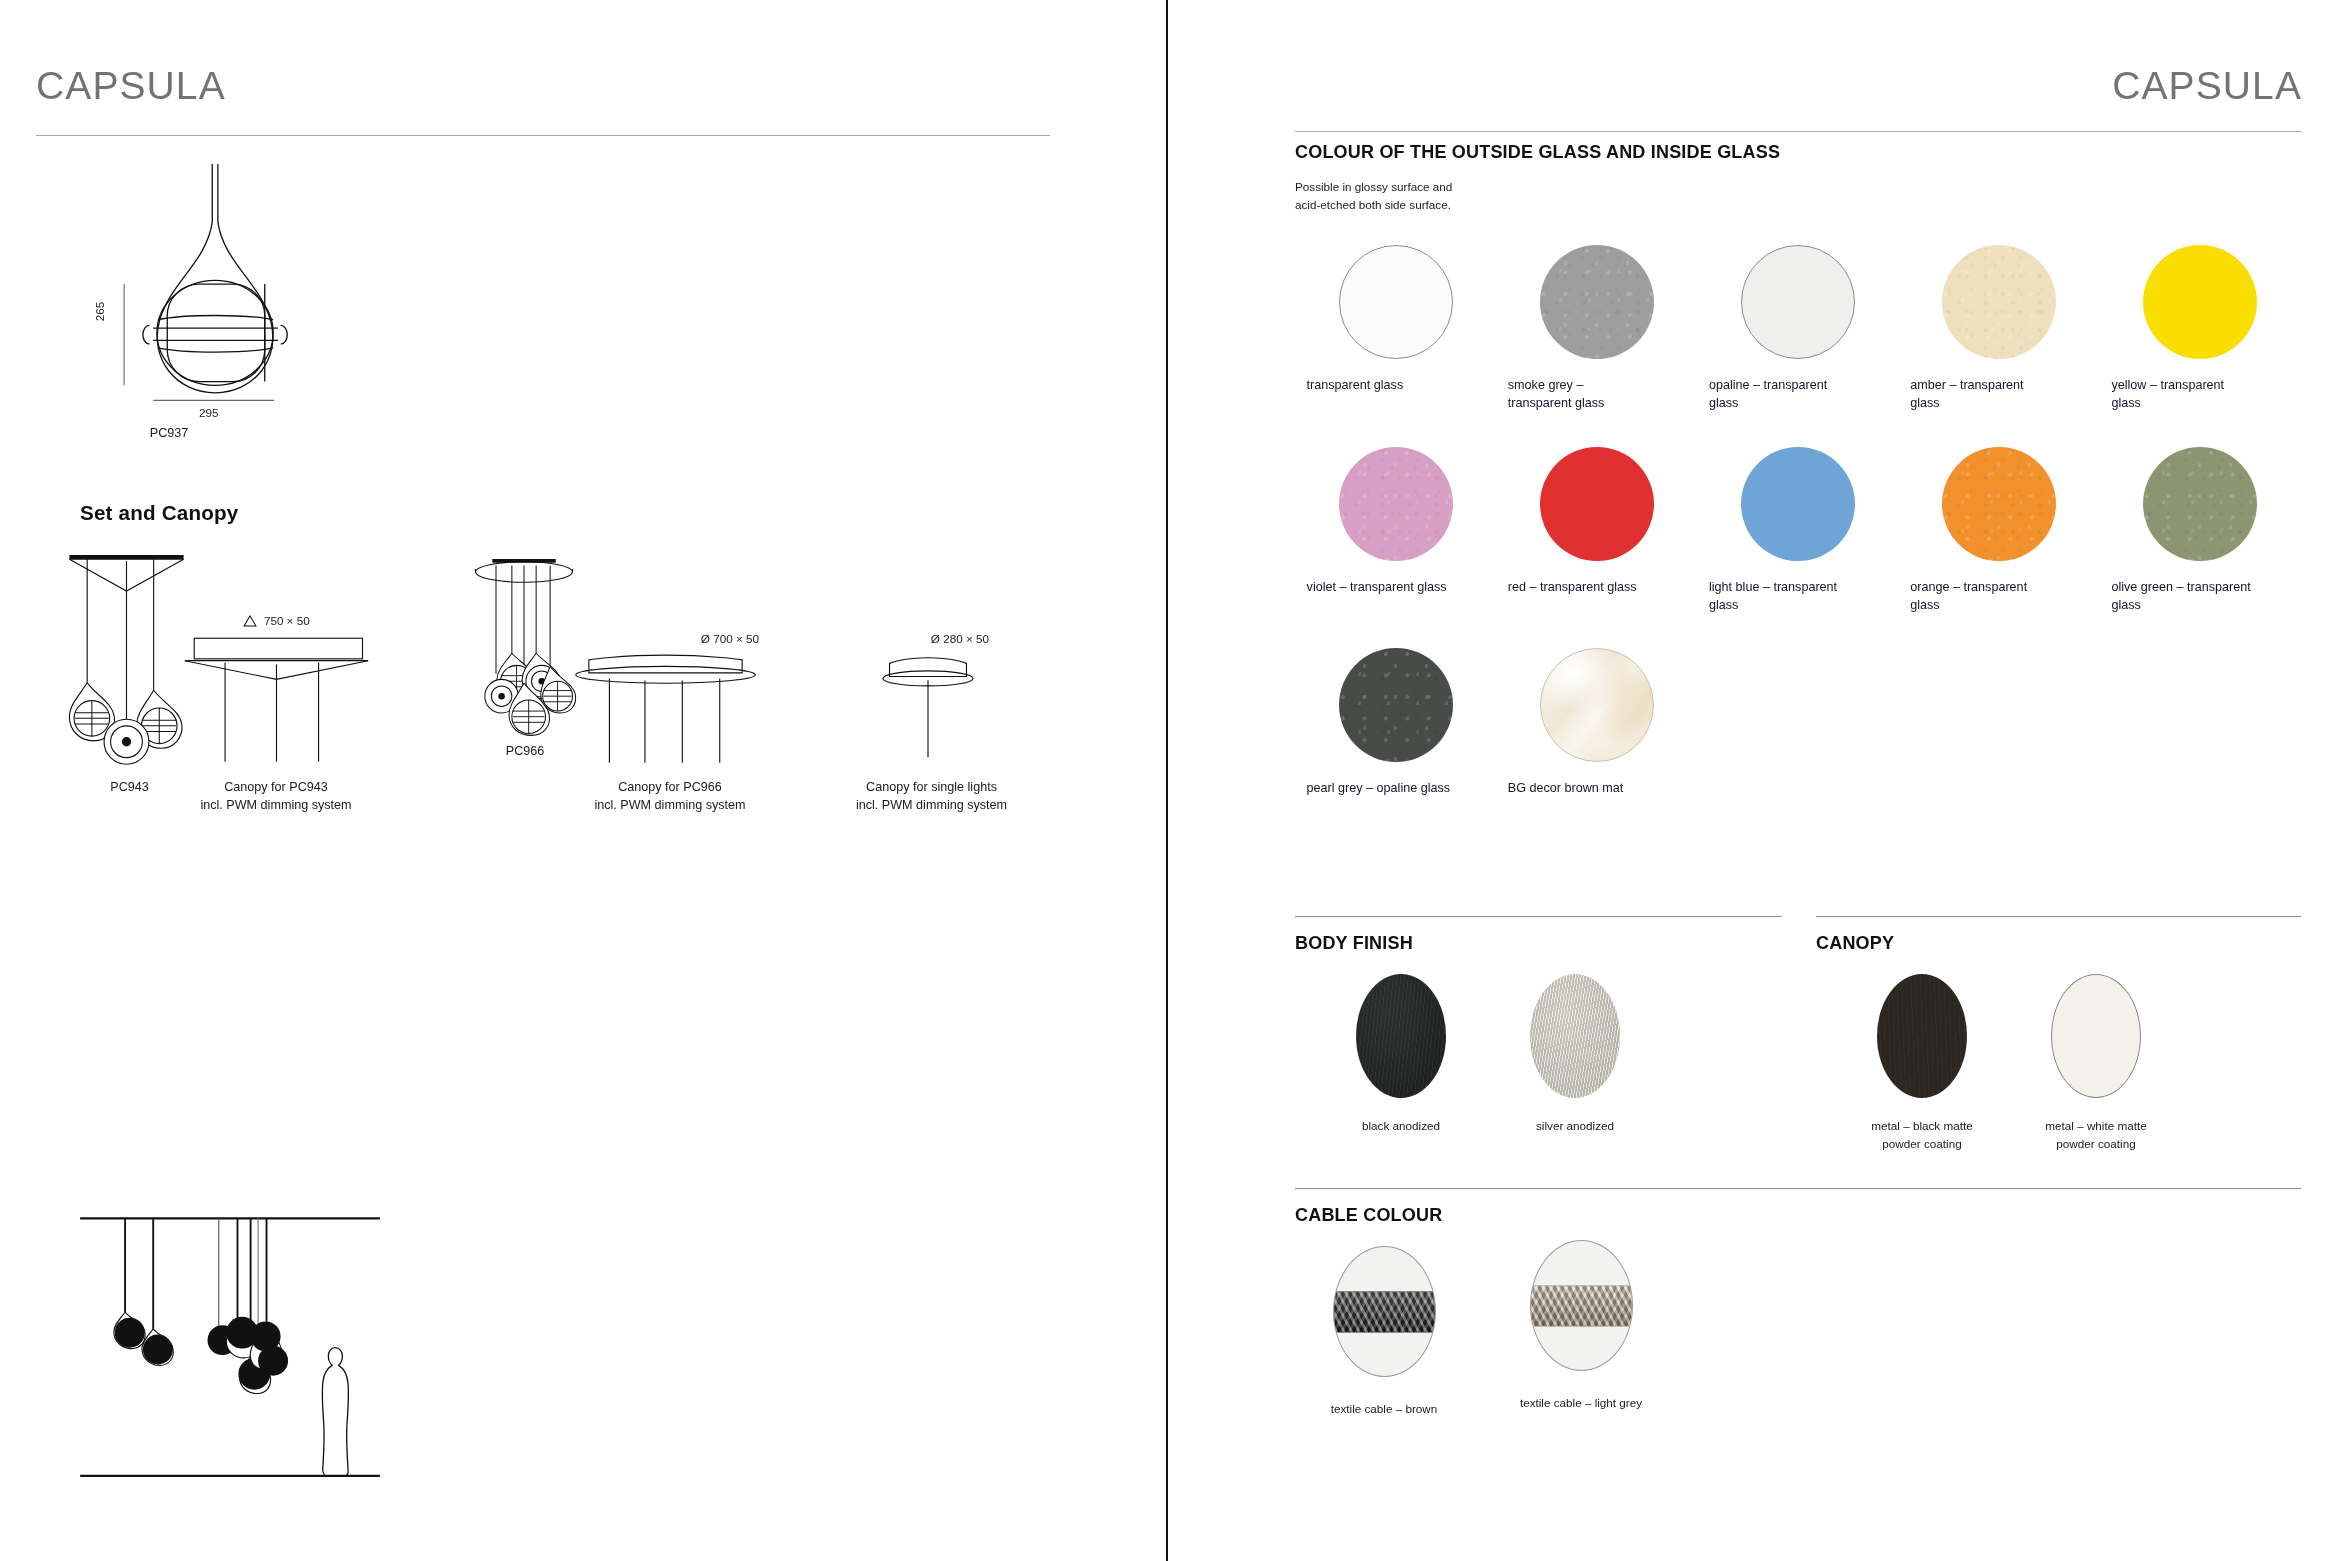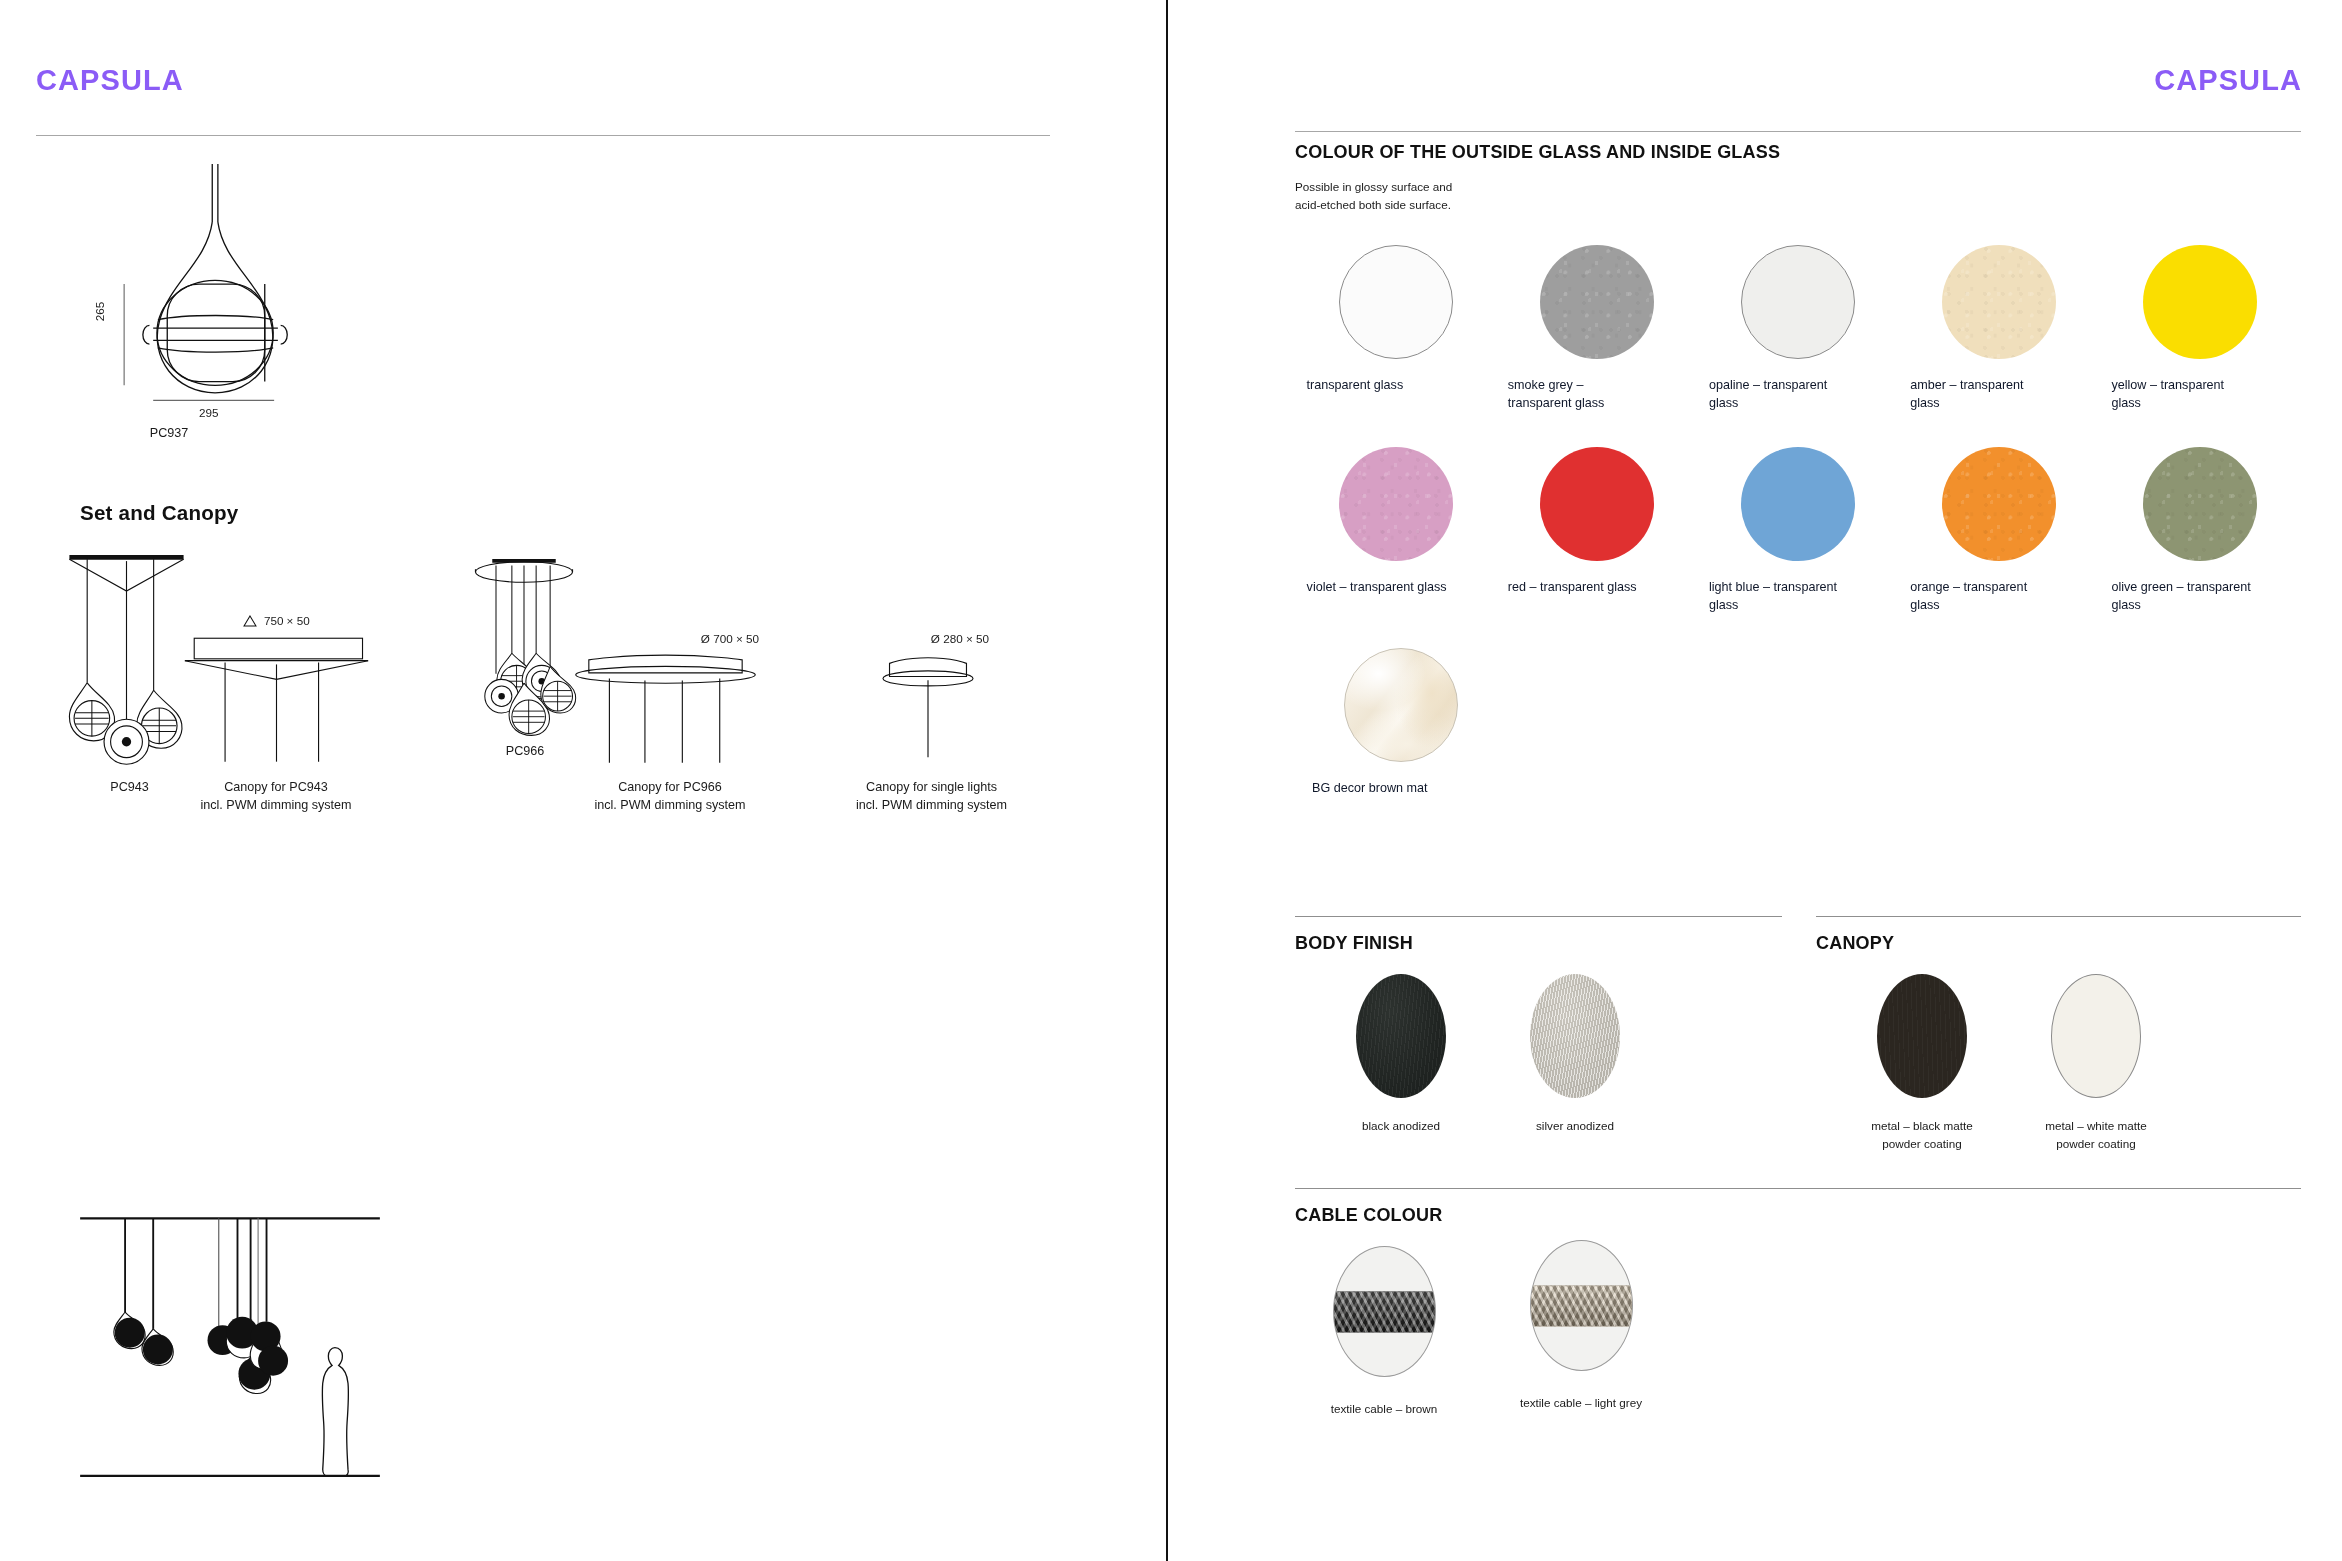--- a/index.html
+++ b/index.html
@@ -13,21 +13,21 @@
   .page { position: relative; width: 2342px; height: 1562px; }
 
   
   .spread-divider {
     position: absolute; left: 1166px; top: 0;
     width: 1.9px; height: 1562px; background: #111;
   }
 
   
   .hdr-title {
-    font-size: 29px; font-weight: 700; letter-spacing: 1.1px; color: #8b5cf6;
+    font-size: 39px; font-weight: 400; letter-spacing: 1.1px; color: #737373;
   }
   .rule { background: #a7a7a7; height: 1.4px; }
   .sec-title {
     font-size: 18px; font-weight: 700; letter-spacing: 0.2px; color: #111;
   }
   .caption {
     font-size: 12.6px; line-height: 1.45; color: #0f172a; text-align: left;
   }
   .small-note { font-size: 11.7px; line-height: 1.5; color: #1c1c1c; }
   .dim-label { font-size: 11.7px; color: #1c1c1c; }
@@ -409,20 +409,28 @@
              <span class="noise"></span>
            </div>
            <div class="sw-cap caption">
               <div>olive green – transparent</div>
               <div>glass</div>
             </div>
          </div>
         </div>
         <div class="srow" style="margin-bottom:34px;">
           <div class="scell">
+           <div class="sw-circle" style="background:#484c48;">
+             <span class="noise"></span>
+           </div>
+           <div class="sw-cap caption">
+              <div>pearl grey – opaline glass</div>
+            </div>
+         </div>
+          <div class="scell">
            <div class="sw-circle" style="background:
         radial-gradient(ellipse 70% 55% at 30% 22%, #ffffff 0%, rgba(255,255,255,0) 60%),
         radial-gradient(ellipse 55% 80% at 78% 40%, #efe2c9 0%, rgba(239,226,201,0) 62%),
         radial-gradient(ellipse 80% 50% at 55% 85%, #f7f1e4 0%, rgba(247,241,228,0) 65%),
         linear-gradient(128deg, #fbf7ef 0%, #efe6d4 38%, #fdfbf6 55%, #e9dcc4 72%, #fbf8f2 100%);border:0.9px solid #c9c3b6;">
              
            </div>
            <div class="sw-cap caption">
               <div>BG decor brown mat</div>
             </div>

